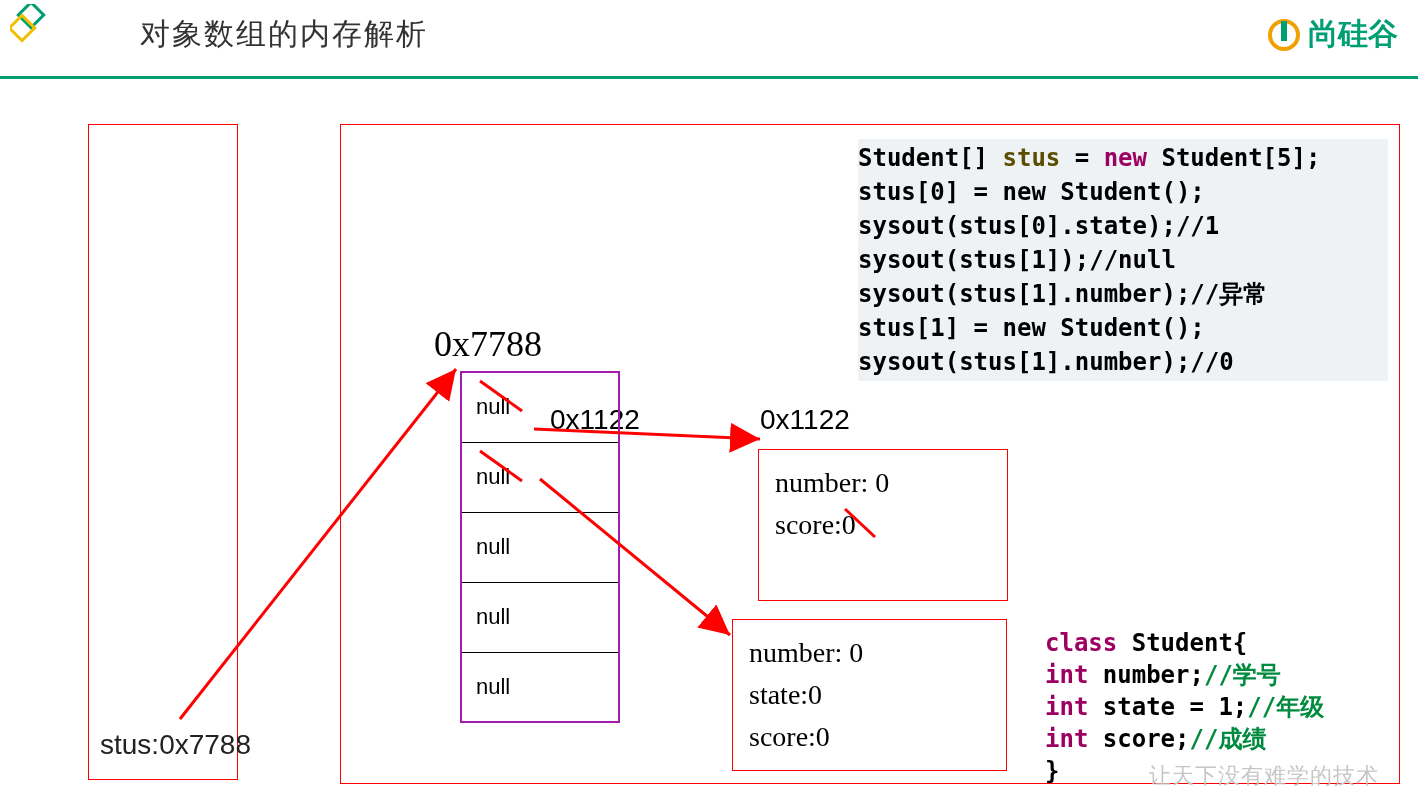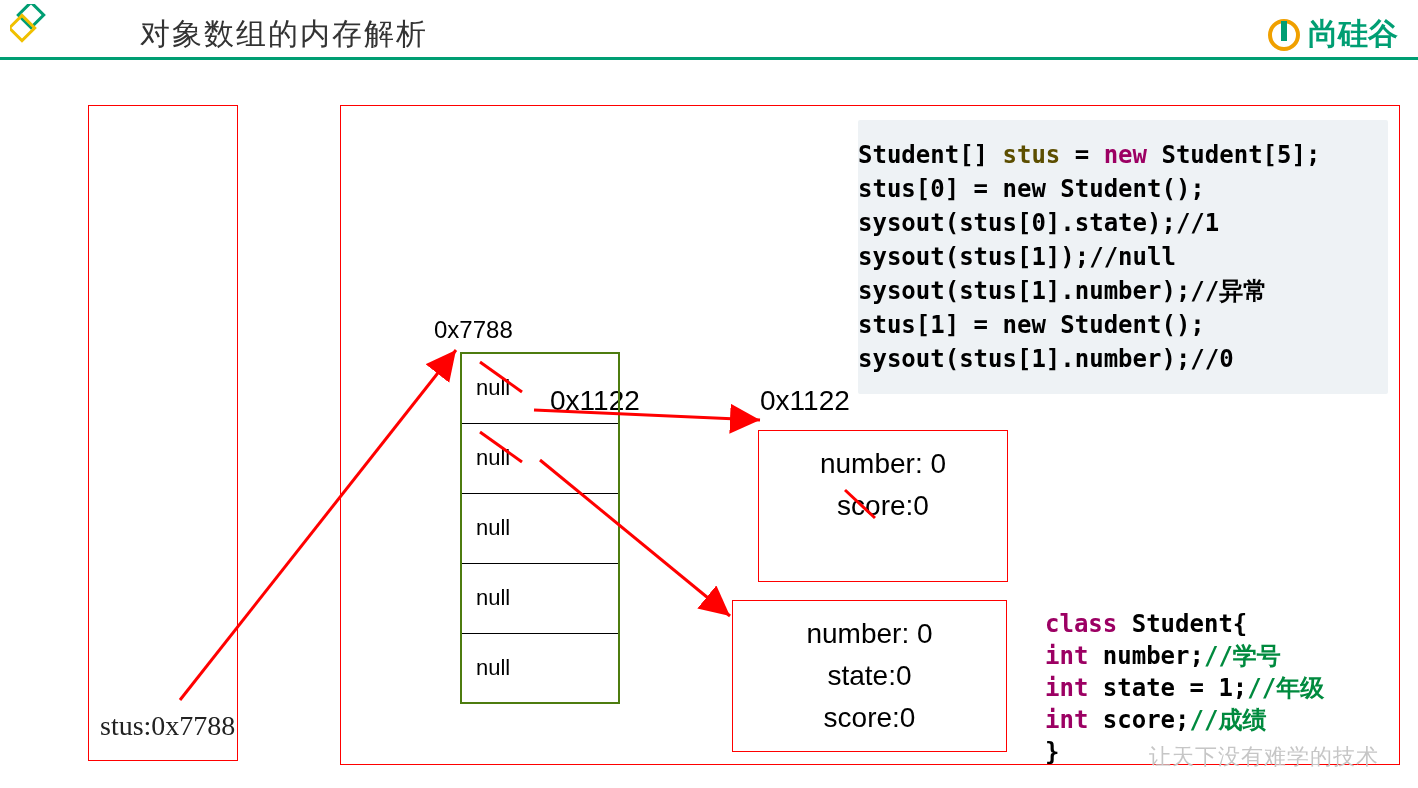--- a/index.html
+++ b/index.html
@@ -6,21 +6,21 @@
     html, body {
       margin: 0; padding: 0;
       width: 1418px; height: 788px;
       font-family: "Microsoft YaHei", "SimSun", sans-serif;
       background: #fff;
       overflow: hidden;
     }
     
     .header {
       position: relative;
-      height: 60px;
+      height: 79px;
       border-bottom: 3px solid #009e73;
     }
     .logo-left {
       position: absolute;
       left: 10px; top: 4px;
       width: 48px; height: 48px;
     }
     .title {
       position: absolute;
       left: 140px; top: 14px;
@@ -54,47 +54,47 @@
     }
     
     .stack {
       left: 88px; top: 45px;
       width: 150px; height: 656px;
     }
     .stack-label {
       position: absolute;
       left: 100px; top: 650px;
       font-size: 28px;
-      font-family: Liberation Serif, serif;
+      font-family: Liberation Sans, sans-serif;
       color: #222;
     }
     
     .heap {
       left: 340px; top: 45px;
       width: 1060px; height: 660px;
     }
     
     .arr {
       left: 460px; top: 292px;
-      border: 2px solid #4d7c0f;
+      border: 2px solid #a21caf;
       width: 160px;
     }
     .arr td {
       border: 1px solid #000;
       font-size: 22px;
       font-family: Arial, sans-serif;
       height: 70px;
       padding-left: 14px;
       text-align: left;
     }
     .arr-addr {
       position: absolute;
-      left: 434px; top: 256px;
-      font-size: 24px;
-      font-family: Liberation Sans, sans-serif;
+      left: 434px; top: 244px;
+      font-size: 36px;
+      font-family: Liberation Serif, serif;
     }
     .addr-side {
       position: absolute;
       left: 550px; top: 325px;
       font-size: 28px;
       font-family: Arial, sans-serif;
     }
     
     .obj1 {
       left: 758px; top: 370px;
@@ -107,38 +107,37 @@
       font-size: 28px;
       font-family: Arial, sans-serif;
     }
     .obj2 {
       left: 732px; top: 540px;
       width: 275px; height: 152px;
       padding: 12px 16px;
     }
     .objline {
       font-size: 28px;
-      font-family: Liberation Sans, sans-serif;
+      font-family: Liberation Serif, serif;
       line-height: 42px;
-      text-align: center;
     }
     
     .code-top {
       position: absolute;
       left: 858px; top: 60px;
       width: 530px;
       background: #eef2f5;
       border-radius: 2px;
       font-family: Consolas, monospace;
       font-size: 24px;
       font-weight: bold;
       color: #000;
       white-space: pre;
       line-height: 34px;
-      padding: 18px 0;
+      padding: 2px 0;
     }
     .code-class {
       position: absolute;
       left: 1045px; top: 548px;
       font-family: Consolas, monospace;
       font-size: 24px;
       font-weight: bold;
       line-height: 32px;
       white-space: pre;
     }

